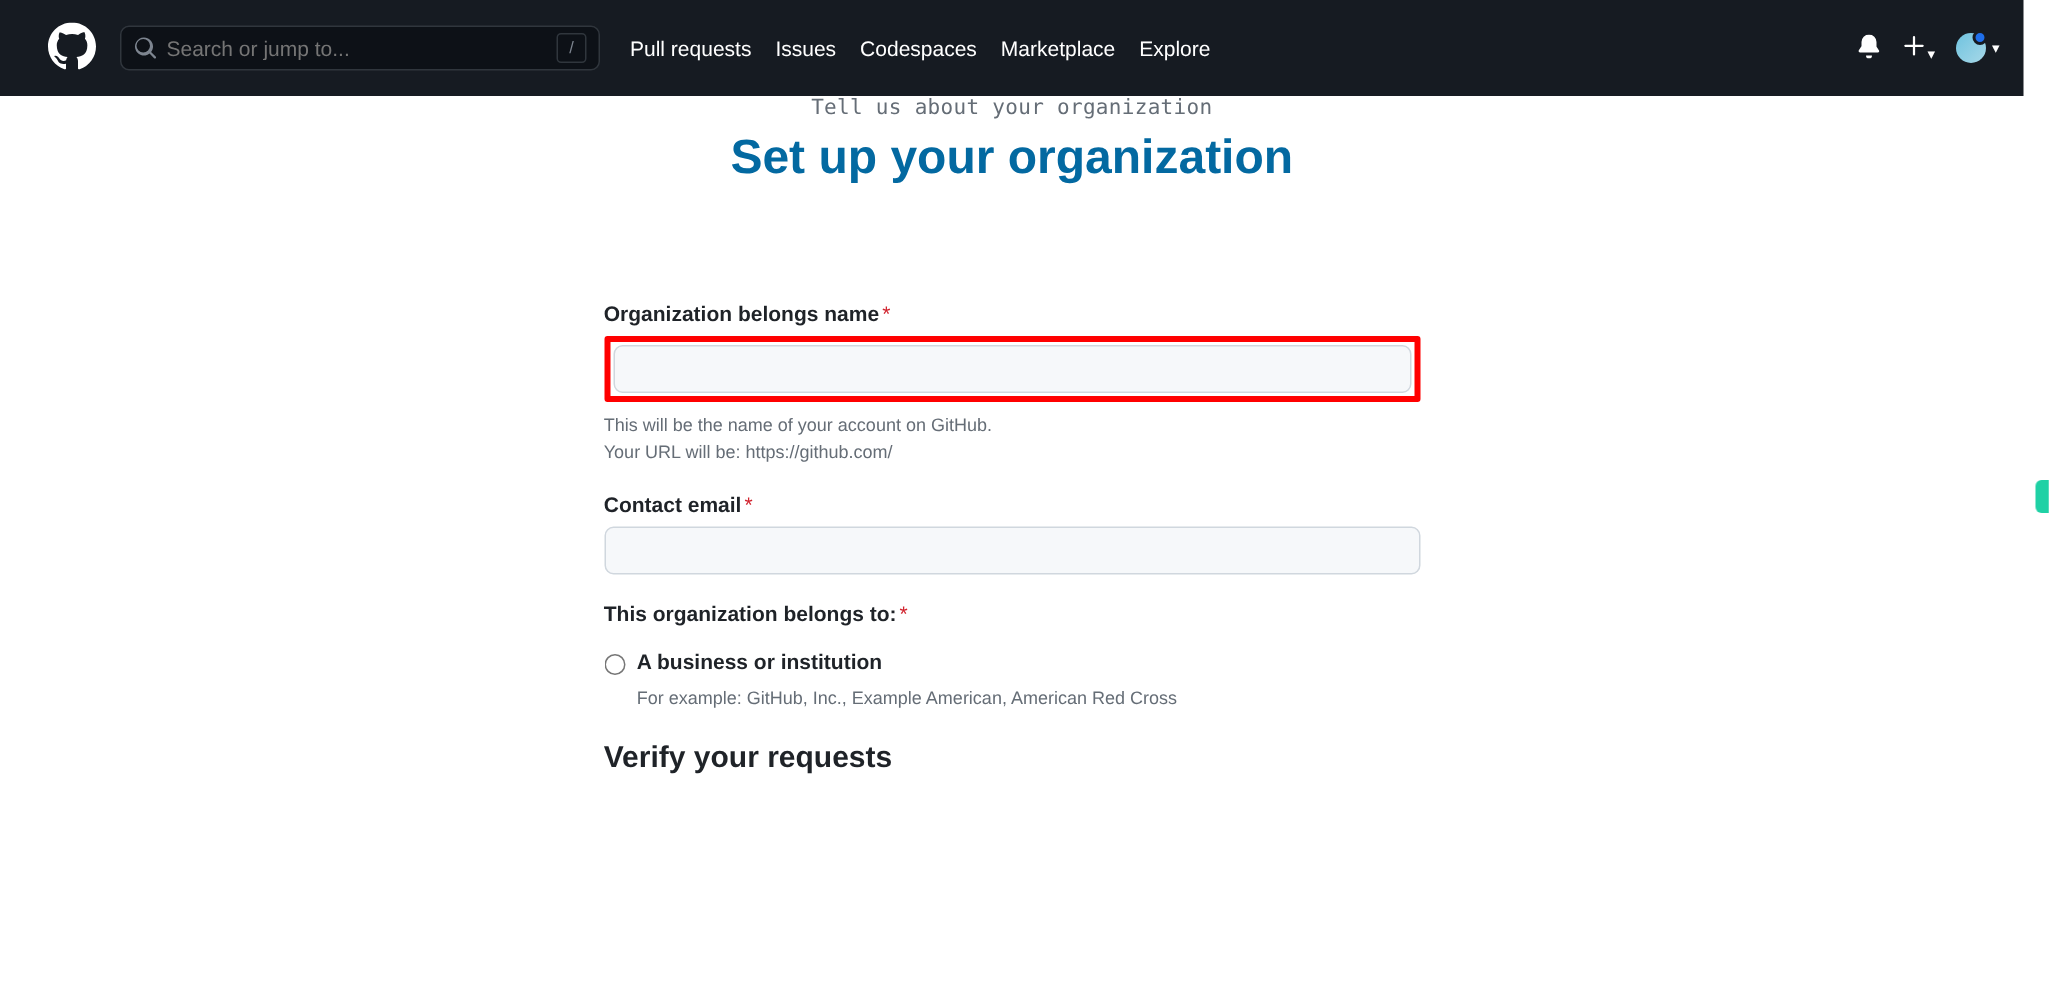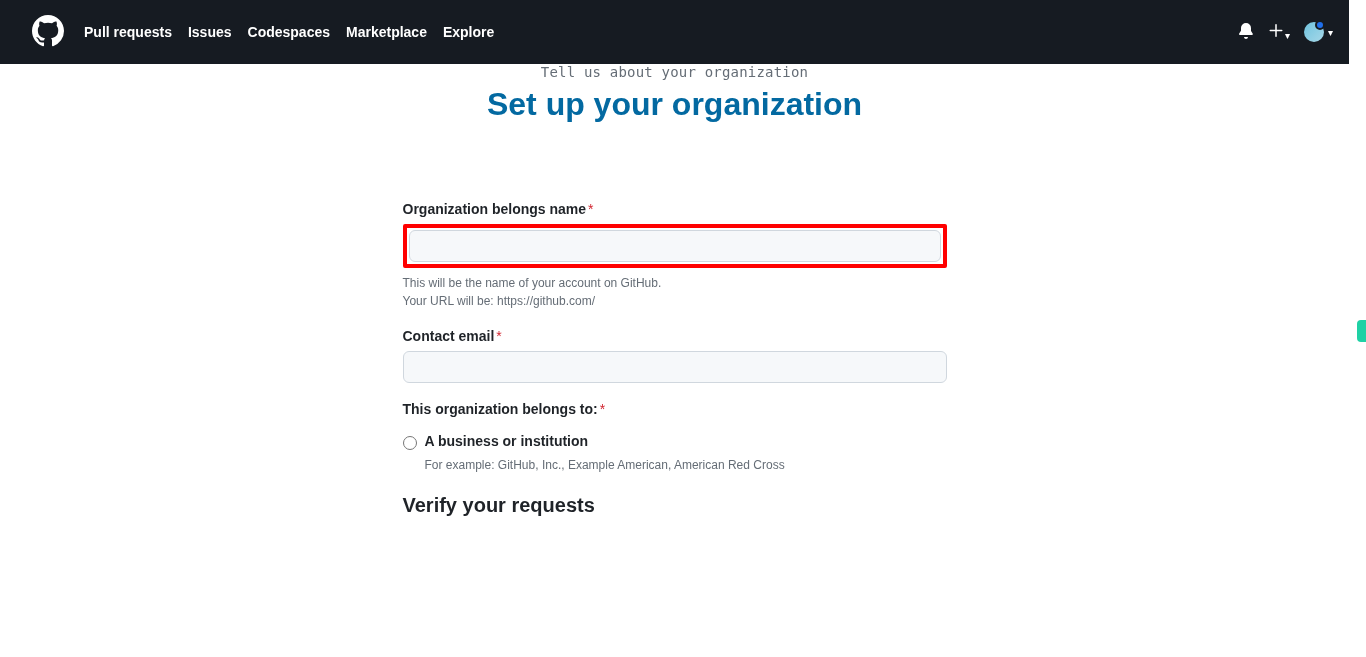--- a/index.html
+++ b/index.html
@@ -55,21 +55,21 @@
       font-size: 11px;
     }
     .nav-links {
       display: flex;
       align-items: center;
       margin-left: 20px;
       gap: 16px;
     }
     .nav-link {
       color: #ffffff;
-      font-weight: 700;
+      font-weight: 400;
       font-size: 14px;
       text-decoration: none;
       cursor: pointer;
     }
     .header-right {
       margin-left: auto;
       display: flex;
       align-items: center;
       gap: 14px;
     }
@@ -169,20 +169,27 @@
 <div class="scrollpage">
 <div class="inner">
 
 <header class="header">
   <a>
     <svg class="logo" viewBox="0 0 16 16">
             <path fill-rule="evenodd" d="M8 0C3.58 0 0 3.58 0 8c0 3.54 2.29 6.53 5.47 7.59.4.07.55-.17.55-.38 0-.19-.01-.82-.01-1.49-2.01.37-2.53-.49-2.69-.94-.09-.23-.48-.94-.82-1.13-.28-.15-.68-.52-.01-.53.63-.01 1.08.58 1.23.82.72 1.21 1.87.87 2.33.66.07-.52.28-.87.51-1.07-1.78-.2-3.64-.89-3.64-3.95 0-.87.31-1.59.82-2.15-.08-.2-.36-1.02.08-2.12 0 0 .67-.21 2.2.82a7.5 7.5 0 0 1 4 0c1.53-1.04 2.2-.82 2.2-.82.44 1.1.16 1.92.08 2.12.51.56.82 1.27.82 2.15 0 3.07-1.87 3.75-3.65 3.95.29.25.54.73.54 1.48 0 1.07-.01 1.93-.01 2.2 0 .21.15.46.55.38A8.013 8.013 0 0 0 16 8c0-4.42-3.58-8-8-8z"></path>
           </svg>
   </a>
 
+  <div class="search-box">
+    <svg class="search-icon-left" width="16" height="16" viewBox="0 0 16 16" fill="currentColor">
+            <path d="M10.68 11.74a6 6 0 1 1 1.06-1.06l3.04 3.04a.75.75 0 1 1-1.06 1.06l-3.04-3.04ZM11 6.5a4.5 4.5 0 1 0-9 0 4.5 4.5 0 0 0 9 0Z"></path>
+          </svg>
+    <input class="search-input" placeholder="Search or jump to..." style="">
+    <span class="slash-key">/</span>
+  </div>
 
   <nav class="nav-links">
     <a class="nav-link">Pull requests</a>
     <a class="nav-link">Issues</a>
     <a class="nav-link">Codespaces</a>
     <a class="nav-link">Marketplace</a>
     <a class="nav-link">Explore</a>
   </nav>
 
   <div class="header-right">

